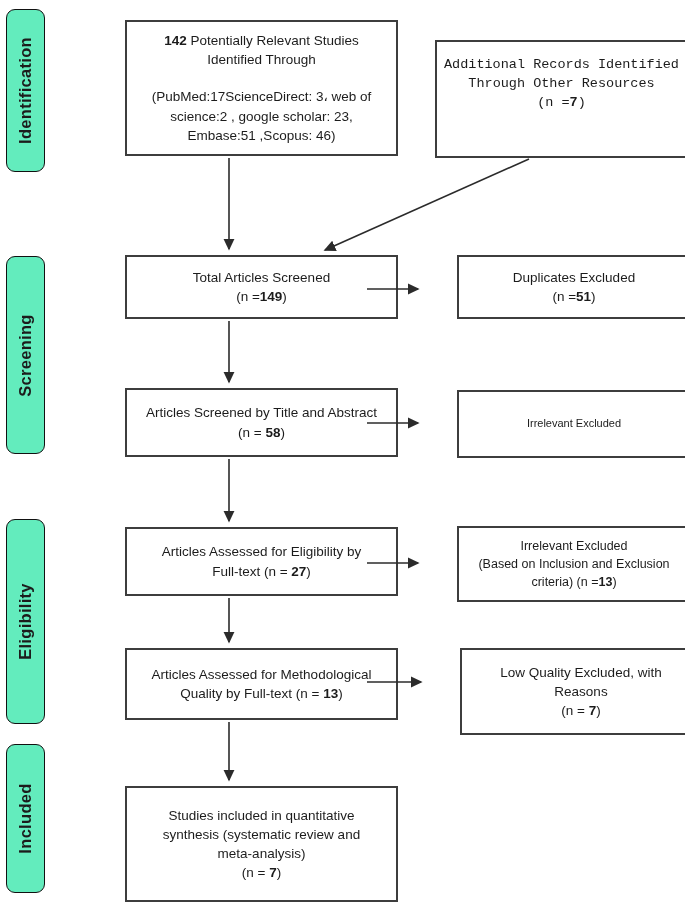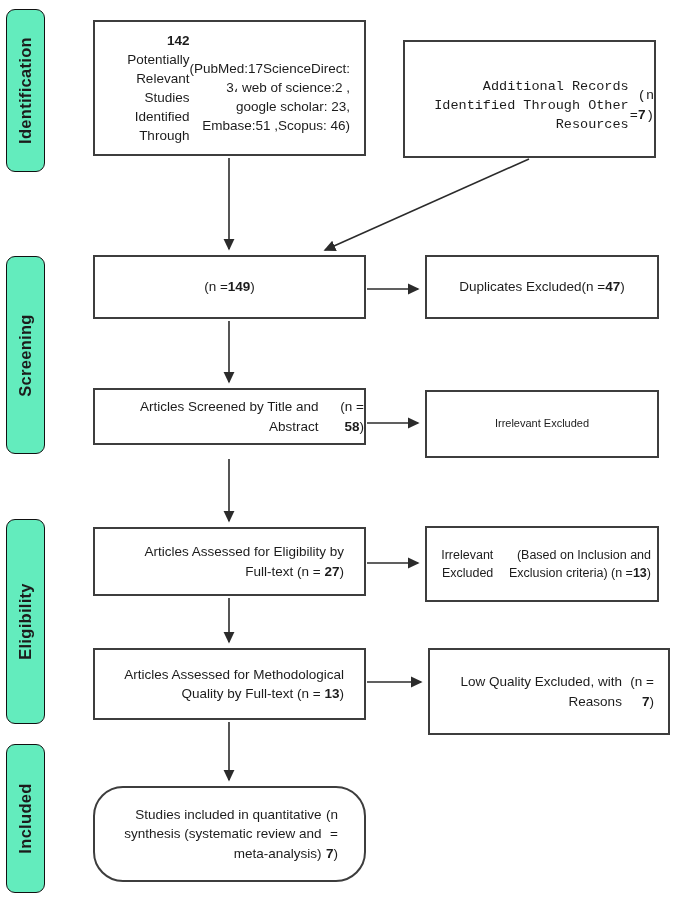--- a/index.html
+++ b/index.html
@@ -32,24 +32,24 @@
     white-space:nowrap;
     font-weight:bold;
     font-size:16.5px;
     letter-spacing:.3px;
   }
   .box{
     position:absolute;
     background:#fff;
     border:2px solid var(--box-border);
     box-sizing:border-box;
-    display:flex;flex-direction:row;
+    display:flex;flex-direction:column;
     align-items:center;justify-content:center;
-    text-align:right;
-    font-size:13.5px;line-height:1.42;
+    text-align:center;
+    font-size:13.5px;line-height:1.42;margin-left:32px;
   }
   .box p{margin:0;}
   .box .nline{margin:0;}
   #box-identified{justify-content:center;}
   #box-identified .sources{margin-top:18px;}
   #box-additional{justify-content:flex-start;padding-top:13px;}
   #box-irrelevant-ta{font-size:11px;line-height:1.45;padding:0 10px;}
   #box-irrelevant-ft{font-size:12.5px;line-height:1.45;padding:0 6px;}
   #box-low-quality{padding:0 14px;}
   #box-included-final{padding:0 26px;}
@@ -77,49 +77,50 @@
   <div class="stage" style="top:744px;height:149px;">
     <span>Included</span>
   </div>
 
   <div class="box" id="box-identified" style="left:93px;top:20px;width:273px;height:136px;">
     <p><b>142</b><span> Potentially Relevant Studies Identified Through</span></p>
     <p class="sources">(PubMed:17ScienceDirect: 3، web of science:2 , google scholar: 23, Embase:51 ,Scopus: 46)</p>
   </div>
 
   <div class="box" id="box-screened" style="left:93px;top:255px;width:273px;height:64px;">
+    <p>Total Articles Screened</p>
     <p class="nline"><span>(n =</span><b>149</b><span>)</span></p>
   </div>
 
-  <div class="box" id="box-title-abstract" style="left:93px;top:388px;width:273px;height:57px;">
+  <div class="box" id="box-title-abstract" style="left:93px;top:388px;width:273px;height:69px;">
     <p>Articles Screened by Title and Abstract</p>
     <p class="nline"><span>(n = </span><b>58</b><span>)</span></p>
   </div>
 
   <div class="box" id="box-eligibility" style="left:93px;top:527px;width:273px;height:69px;">
     <p><span>Articles Assessed for Eligibility by Full-text </span><span>(n = </span><b>27</b><span>)</span></p>
   </div>
 
   <div class="box" id="box-methodological" style="left:93px;top:648px;width:273px;height:72px;">
     <p><span>Articles Assessed for Methodological Quality by Full-text </span><span>(n = </span><b>13</b><span>)</span></p>
   </div>
 
-  <div class="box" id="box-included-final" style="left:93px;top:786px;width:273px;height:96px;border-radius:30px;">
+  <div class="box" id="box-included-final" style="left:93px;top:786px;width:273px;height:116px;">
     <p>Studies included in quantitative synthesis (systematic review and meta-analysis)</p>
     <p class="nline"><span>(n = </span><b>7</b><span>)</span></p>
   </div>
 
   <div class="box" id="box-additional" style="left:403px;top:40px;width:253px;height:118px;font-family:Liberation Mono, monospace;">
     <p>Additional Records Identified Through Other Resources</p>
     <p class="nline"><span>(n =</span><b>7</b><span>)</span></p>
   </div>
 
   <div class="box" id="box-duplicates" style="left:425px;top:255px;width:234px;height:64px;">
     <p>Duplicates Excluded</p>
-    <p class="nline"><span>(n =</span><b>47</b><span>)</span></p>
+    <p class="nline"><span>(n =</span><b>51</b><span>)</span></p>
   </div>
 
   <div class="box" id="box-irrelevant-ta" style="left:425px;top:390px;width:234px;height:68px;">
     <p>Irrelevant Excluded</p>
   </div>
 
   <div class="box" id="box-irrelevant-ft" style="left:425px;top:526px;width:234px;height:76px;">
     <p>Irrelevant Excluded</p>
     <p><span>(Based on Inclusion and Exclusion criteria) </span><span>(n =</span><b>13</b><span>)</span></p>
   </div>

